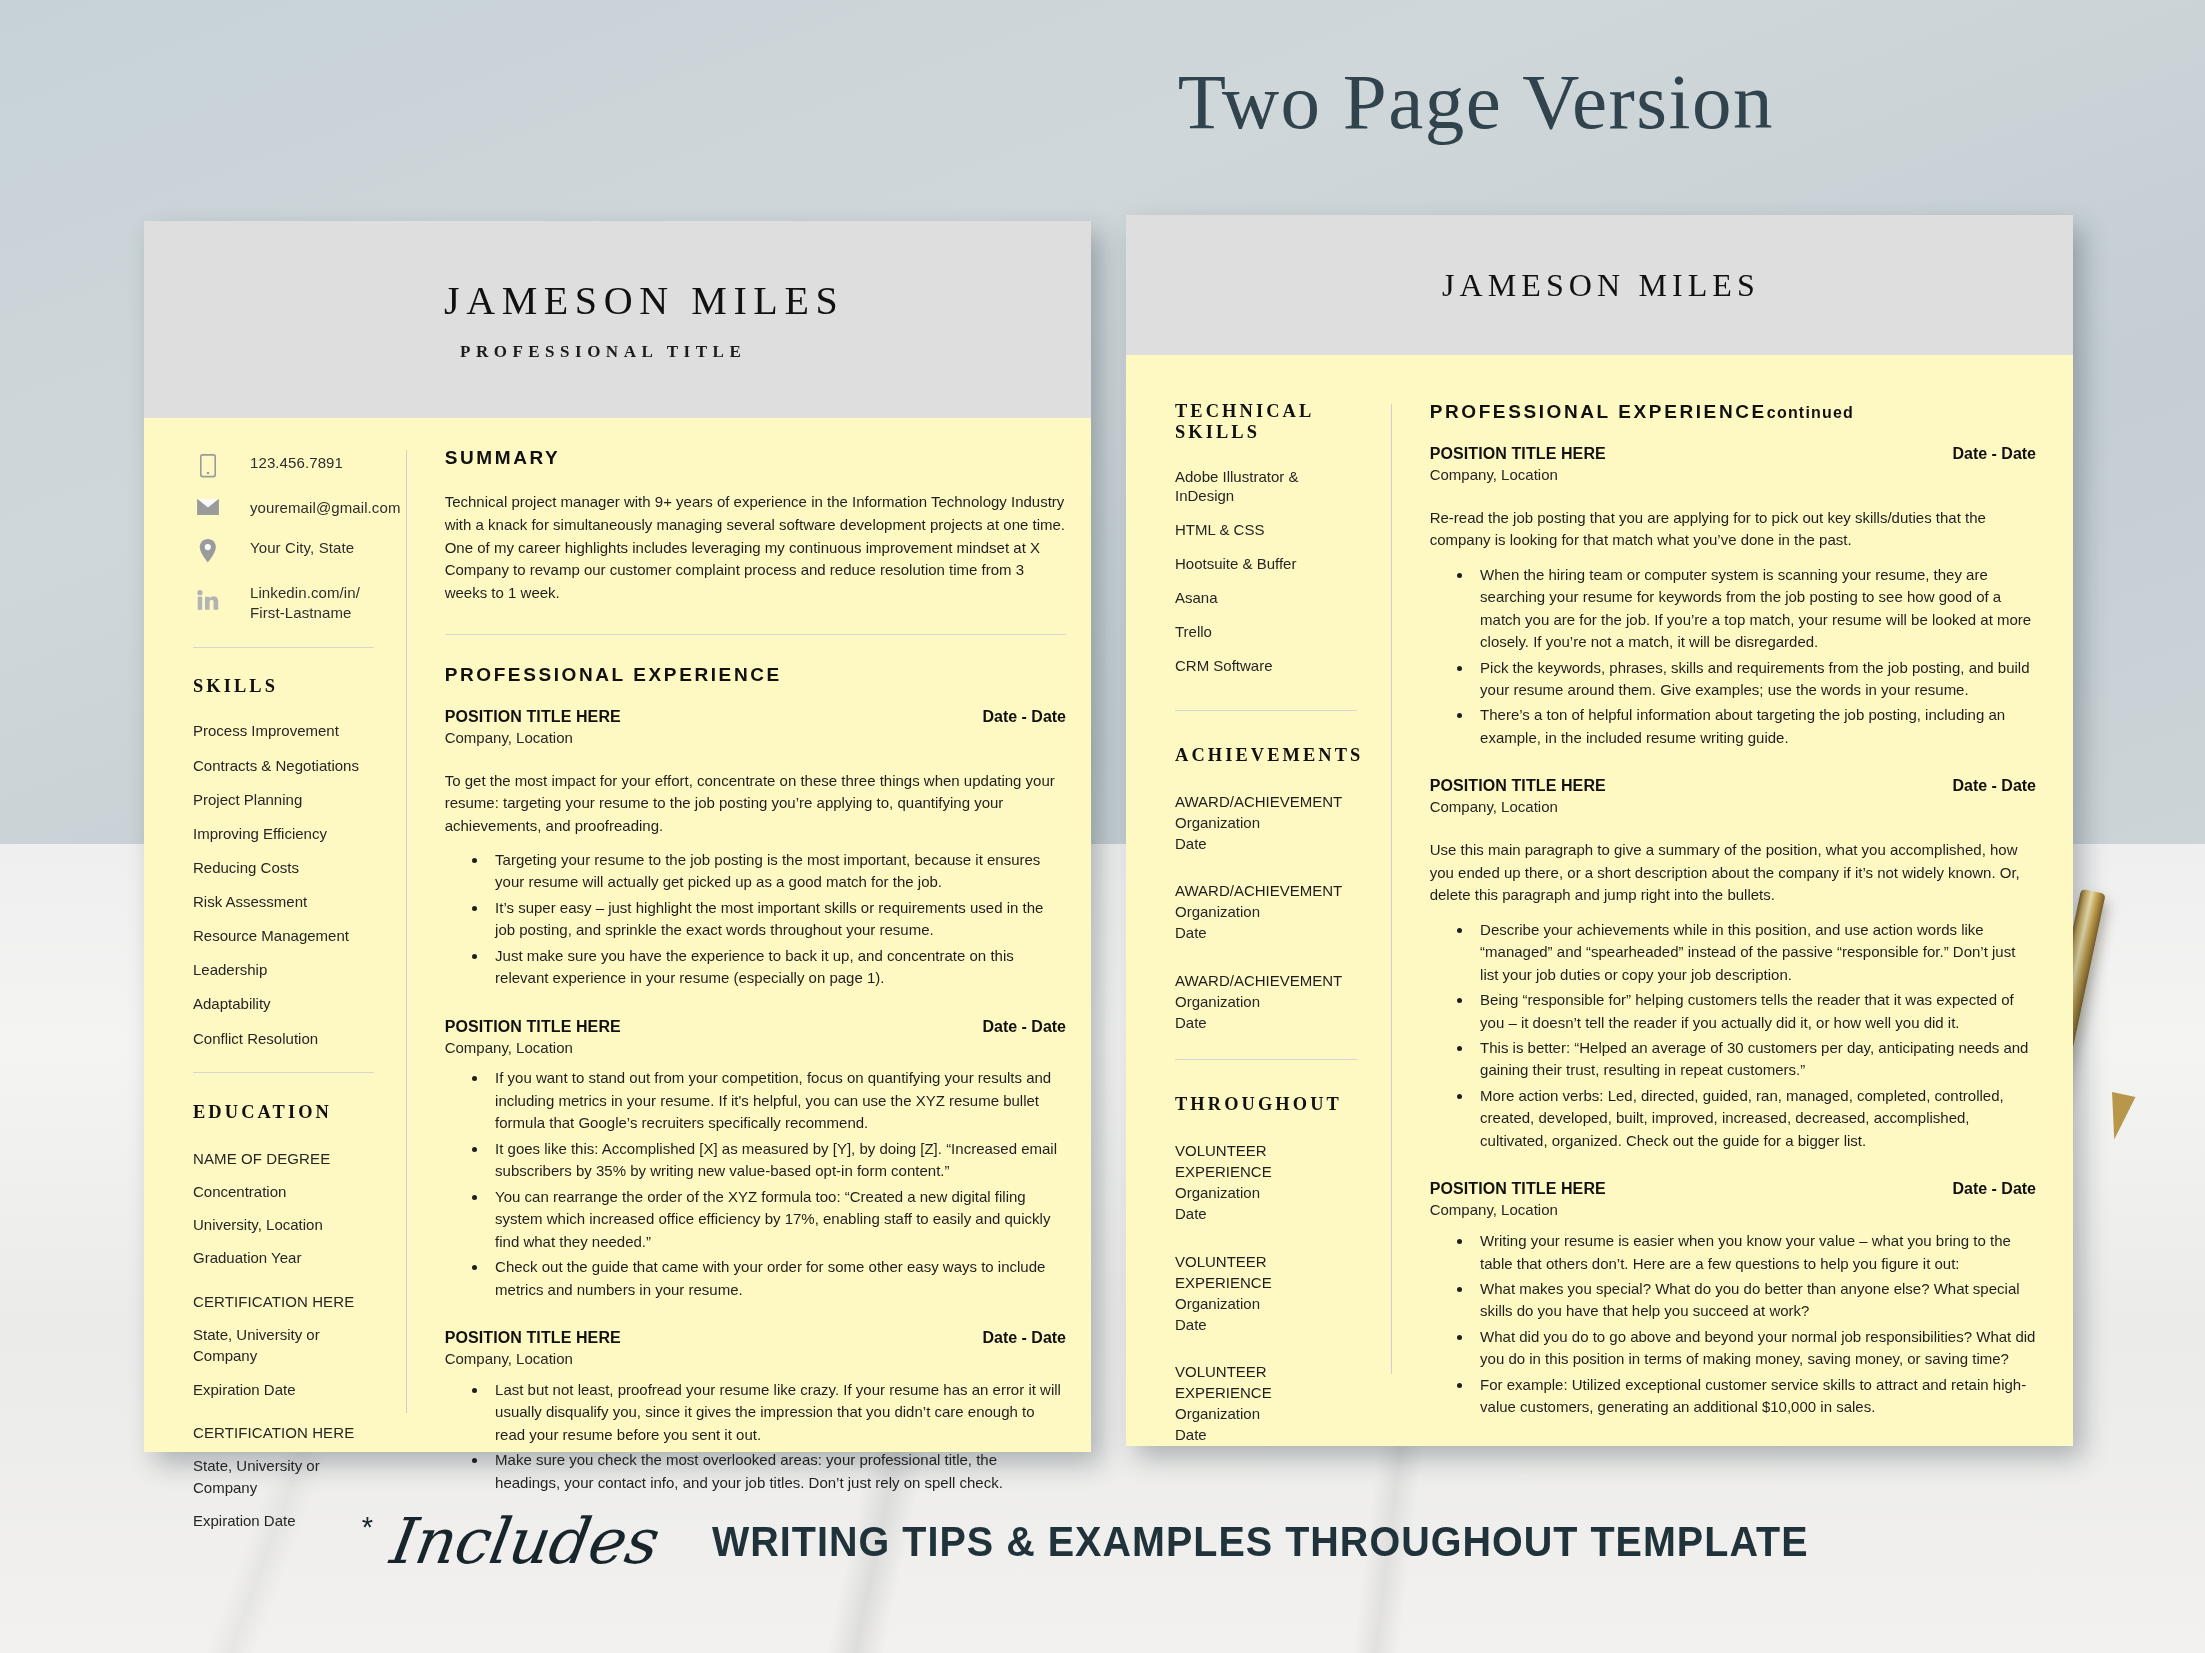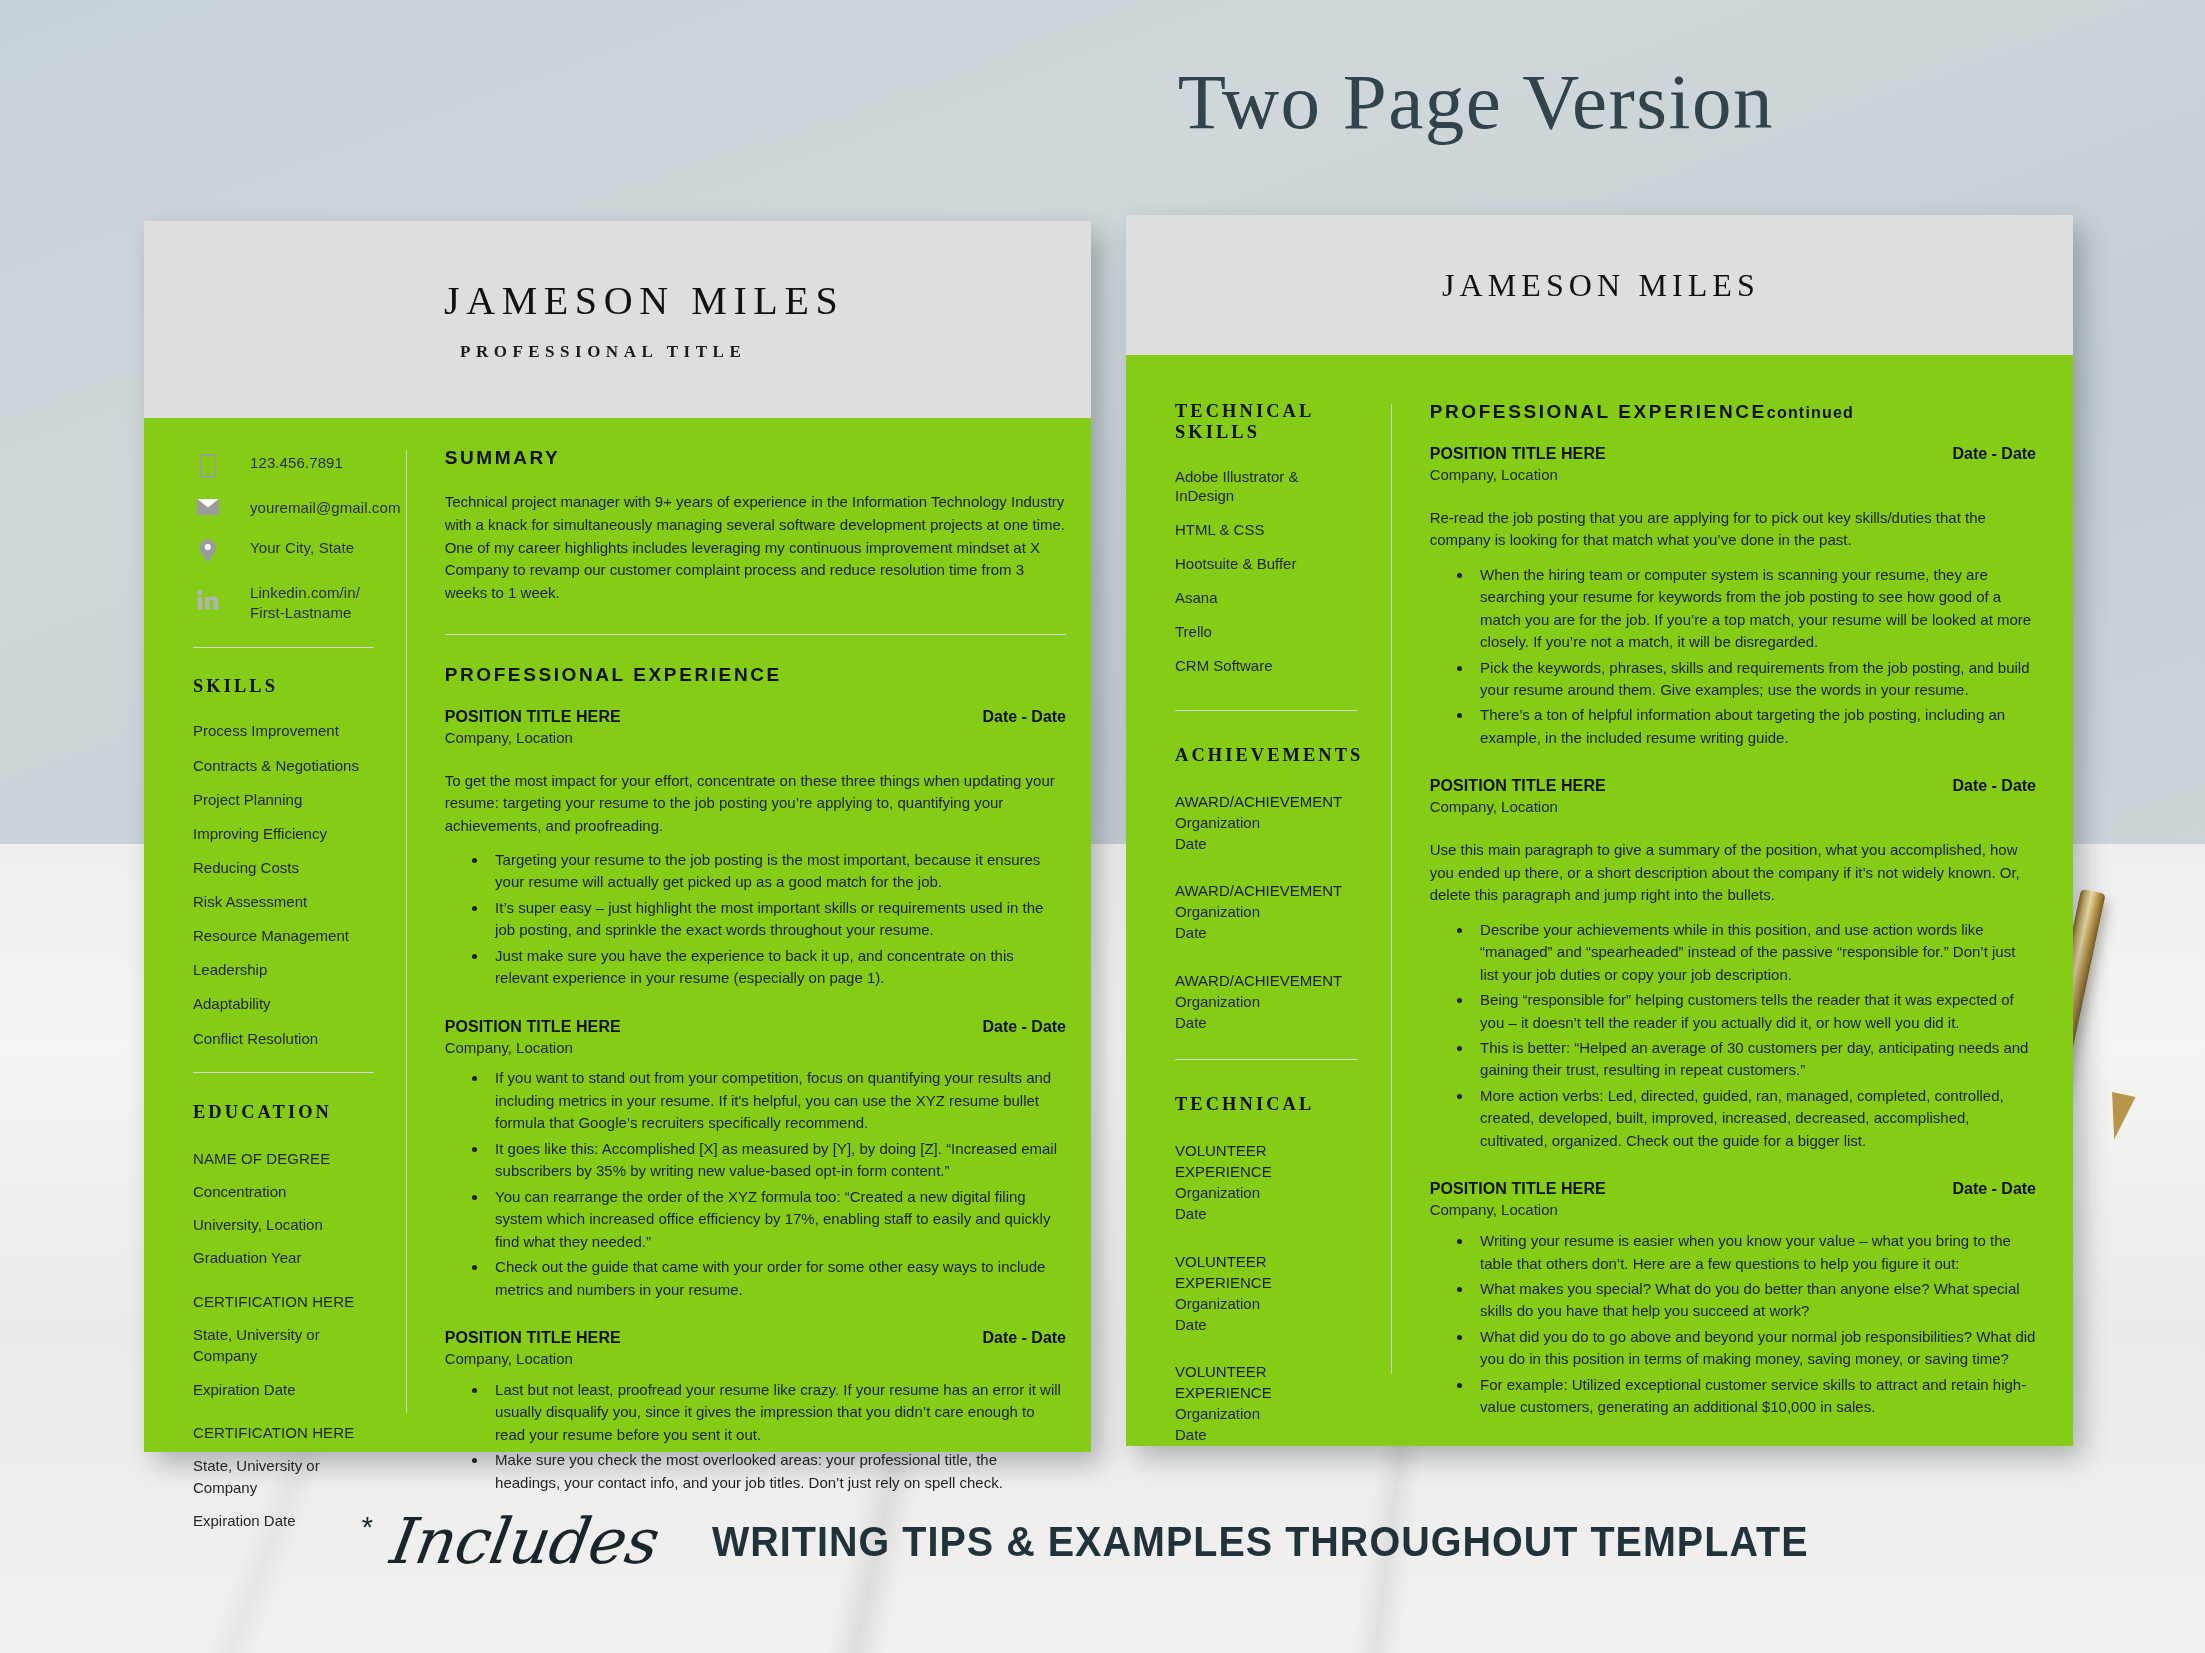--- a/index.html
+++ b/index.html
@@ -32,21 +32,21 @@
   .main-title {
     position: absolute; left: 12px; top: 57px; width: 1762px;
     text-align: right;
     font-family: "Liberation Serif", serif;
     font-size: 79px; font-weight: 400; letter-spacing: 1.5px;
     color: #31434c;
   }
 
   
   .page {
-    position: absolute; background: #84cc16;
+    position: absolute; background: #fef9c3;
     box-shadow: 10.3px 11.8px 25px rgba(40,55,62,.33);
   }
   #page1 { left: 144px; top: 221px; width: 947px; height: 1231px; }
   #page2 { left: 1126px; top: 215px; width: 947px; height: 1231px; }
 
   .page-header {
     background: #dedede; width: 100%;
     display: flex; flex-direction: column; justify-content: center;
   }
   #page1 .page-header { height: 197px; padding-left: 300px; }
@@ -350,21 +350,21 @@
         <div class="entry-block">
           <div class="entry-title">AWARD/ACHIEVEMENT</div>
           <div class="entry-sub">Organization</div>
           <div class="entry-sub">Date</div>
         </div>
       </div>
 
       <div class="side-rule" style="margin:17.6px 0 34px 0;"></div>
 
       <div>
-        <div class="side-head">TECHNICAL</div>
+        <div class="side-head">THROUGHOUT</div>
         <div class="entry-block">
           <div class="entry-title">VOLUNTEER EXPERIENCE</div>
           <div class="entry-sub">Organization</div>
           <div class="entry-sub">Date</div>
         </div>
         <div class="entry-block">
           <div class="entry-title">VOLUNTEER EXPERIENCE</div>
           <div class="entry-sub">Organization</div>
           <div class="entry-sub">Date</div>
         </div>

